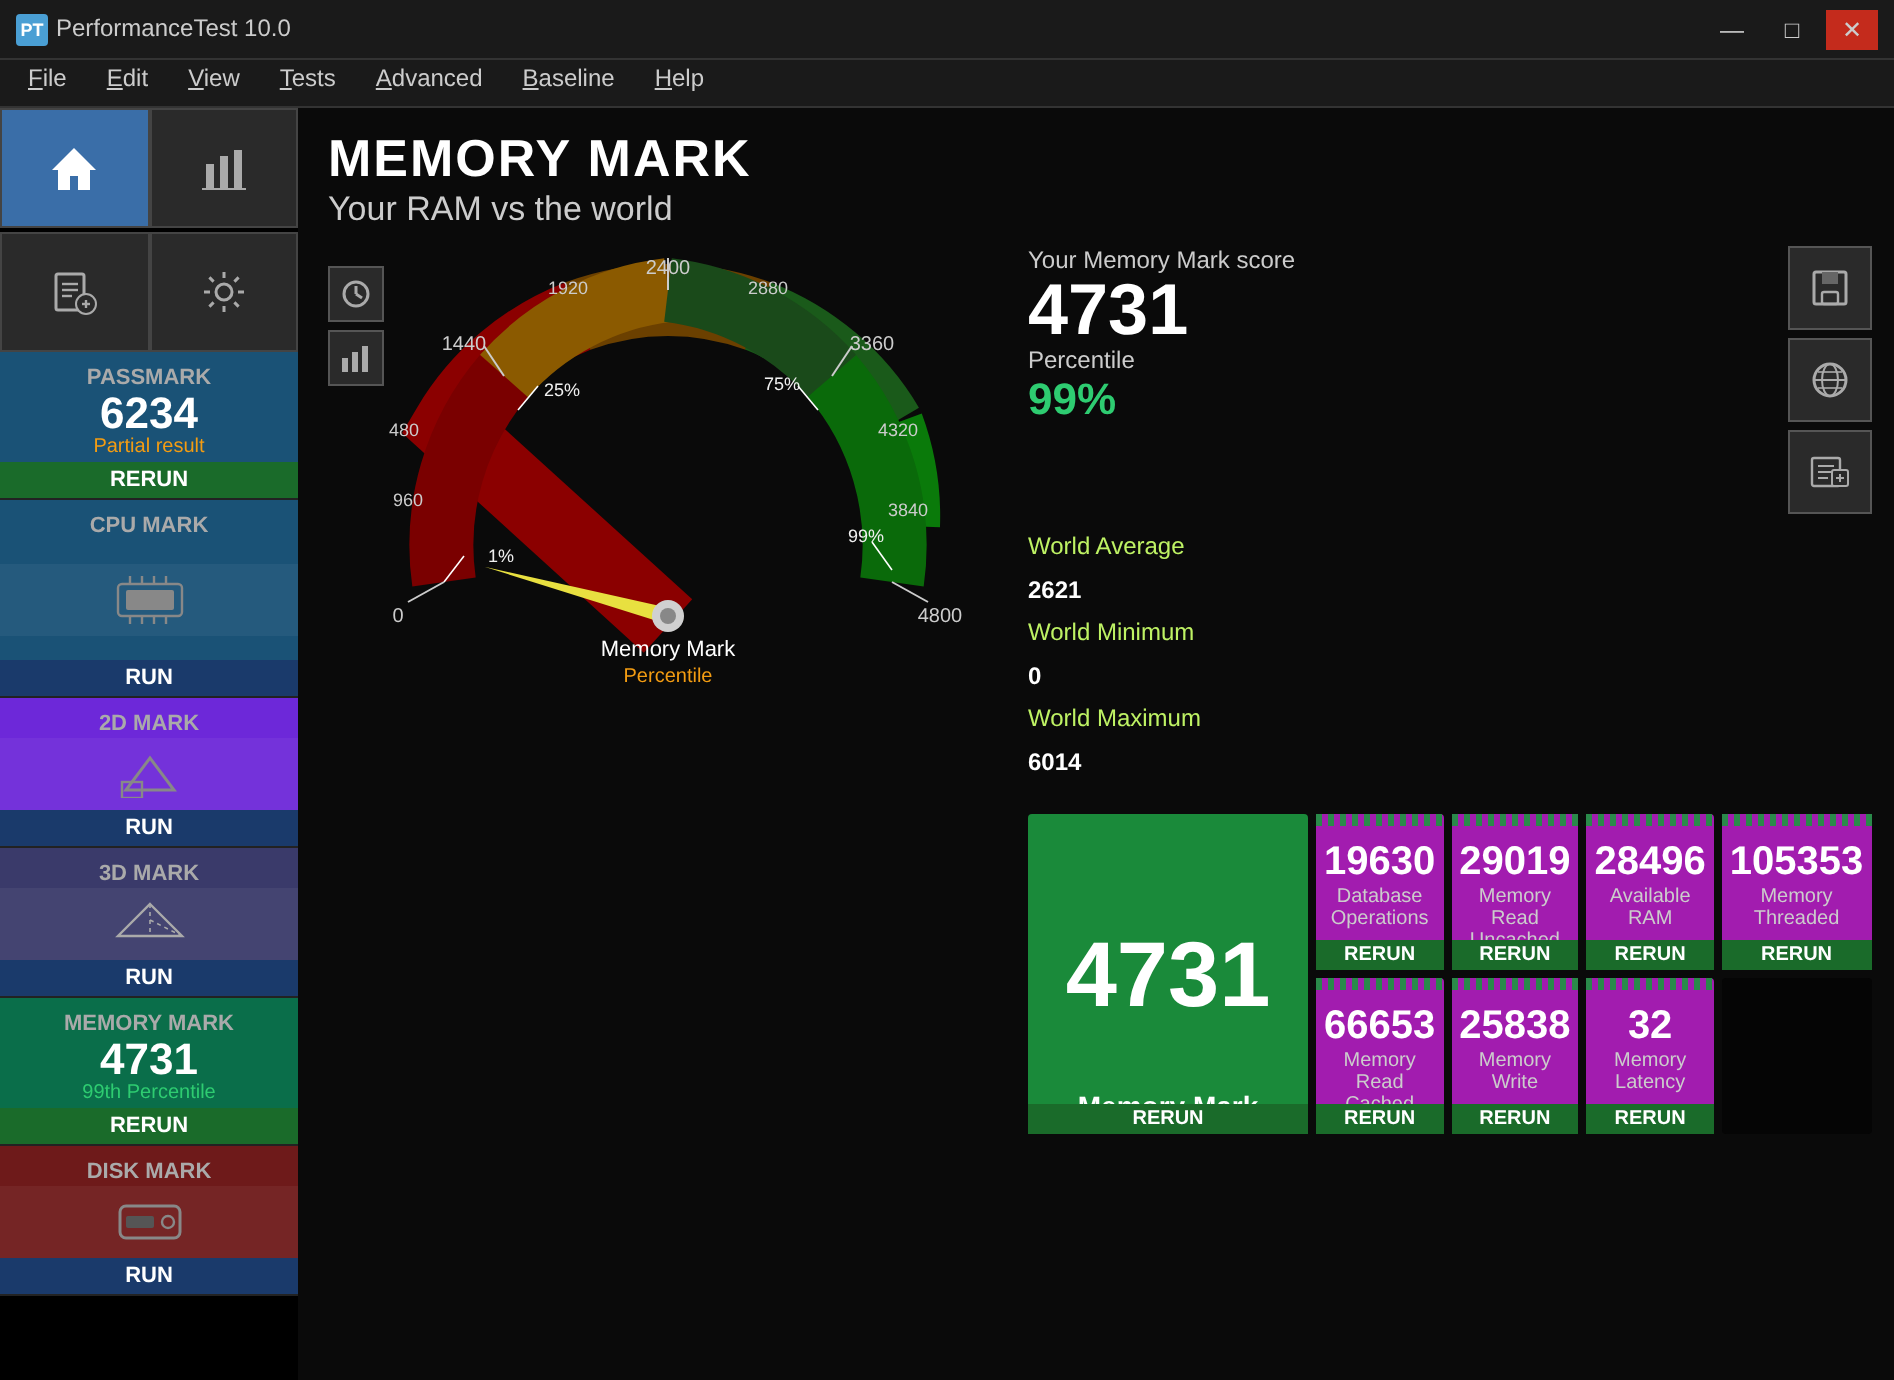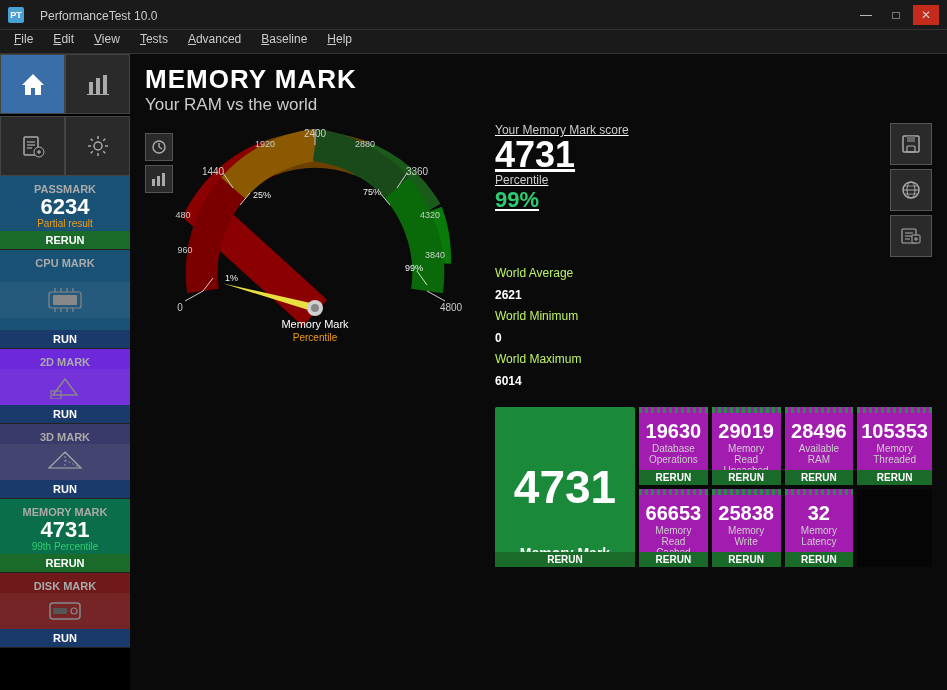--- a/index.html
+++ b/index.html
@@ -17,22 +17,22 @@
       height: 30px;
       background: #1a1a1a;
       display: flex;
       align-items: center;
       justify-content: space-between;
       padding: 0 8px;
       border-bottom: 1px solid #333;
     }
     .titlebar-left {
       display: flex;
-      align-items: flex-end;
-      gap: 16px;
+      align-items: flex-start;
+      gap: 4px;
       font-size: 12px;
       color: #ccc;
     }
     .titlebar-icon {
       width: 16px;
       height: 16px;
       background: #4a9fd4;
       border-radius: 2px;
       display: flex; align-items: center; justify-content: center;
       font-size: 9px; font-weight: bold; color: #fff;
@@ -71,21 +71,21 @@
     .menu-item span { text-decoration: underline; }
 
     
     .main {
       display: flex;
       height: 636px;
     }
 
     
     .sidebar {
-      width: 130px;
+      width: 149px;
       background: #000;
       flex-shrink: 0;
       display: flex;
       flex-direction: column;
     }
 
     .sidebar-top-icons {
       display: flex;
       height: 60px;
     }
@@ -210,21 +210,21 @@
       flex-direction: column;
       gap: 6px;
       flex: 1;
     }
 
     .score-section {
       display: flex;
       align-items: flex-start;
       gap: 10px;
     }
-    .score-text { flex: 1; text-decoration: underline; }
+    .score-text { flex: 1; }
     .score-label { font-size: 12px; color: #ccc; }
     .score-value { font-size: 36px; font-weight: bold; color: #fff; line-height: 1; }
     .percentile-label { font-size: 12px; color: #ccc; }
     .percentile-value { font-size: 22px; font-weight: bold; color: #2ecc71; }
 
     .score-icons {
       display: flex;
       flex-direction: column;
       gap: 4px;
     }

